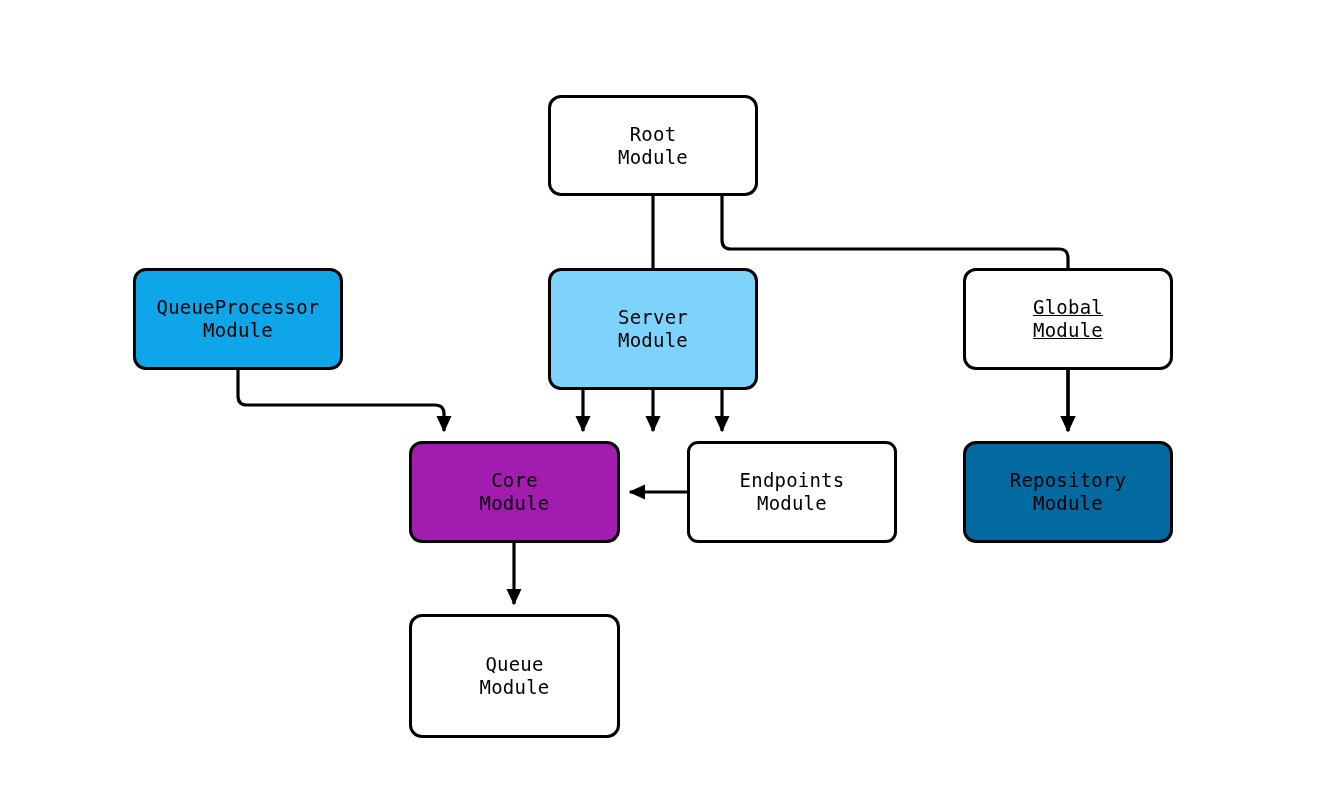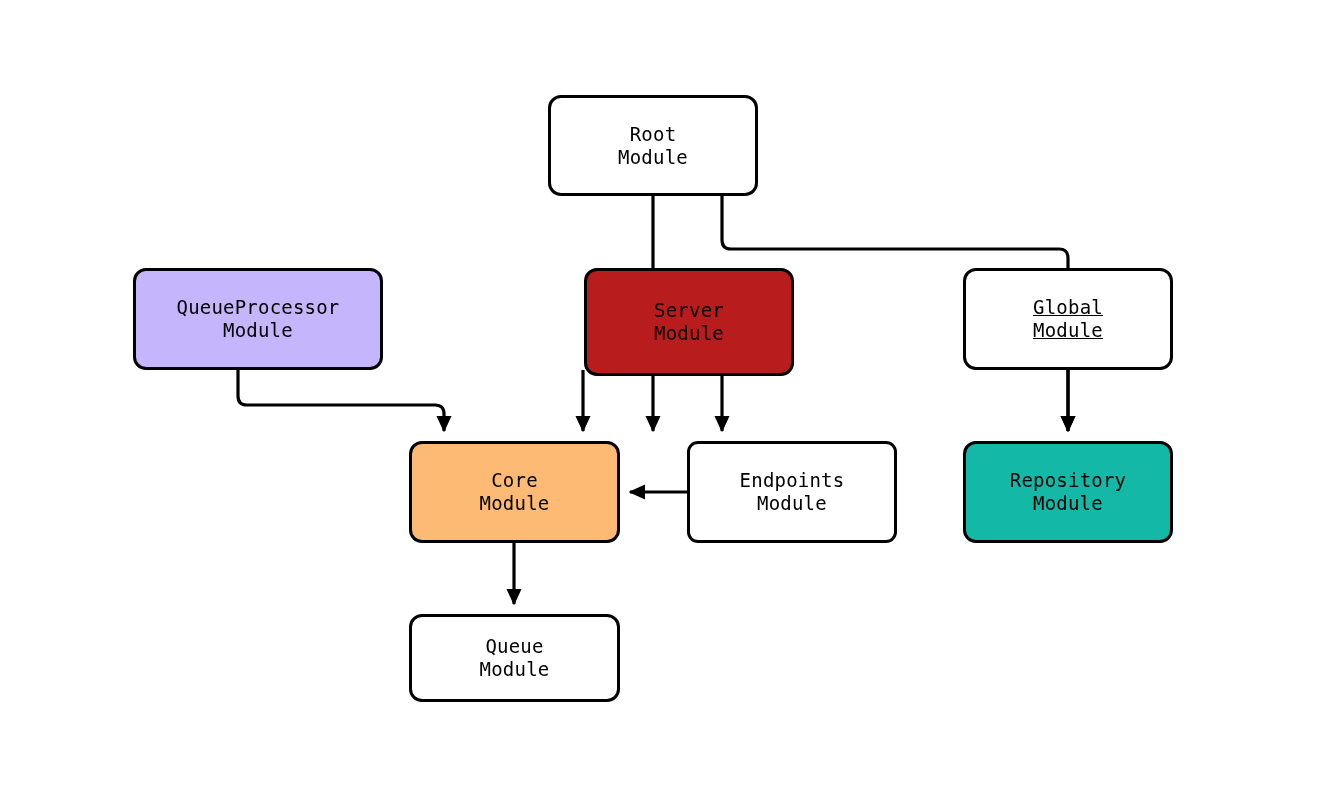--- a/index.html
+++ b/index.html
@@ -64,42 +64,42 @@
         <path d="M 687 492 L 630 492" marker-end="url(#arrowhead)" stroke="#000000"></path>
         <path d="M 1068 370 L 1068 431" marker-end="url(#arrowhead)" stroke="#000000"></path>
         <path d="M 514 543 L 514 604" marker-end="url(#arrowhead)" stroke="#000000"></path>
       </g>
   </svg>
 
   <div class="node" style="left: 548px; top: 95px; width: 210px; height: 101px; border-color: rgb(0, 0, 0); background: rgb(255, 255, 255);">
     <div class="node-label" style="color: rgb(0, 0, 0);">Root
 Module</div>
   </div>
-  <div class="node" style="left: 133px; top: 268px; width: 250px; height: 102px; border-color: rgb(0, 0, 0); background: #c4b5fd;">
+  <div class="node" style="left: 133px; top: 268px; width: 210px; height: 102px; border-color: rgb(0, 0, 0); background: #0ea5e9;">
     <div class="node-label" style="color: rgb(0, 0, 0);">QueueProcessor
 Module</div>
   </div>
-  <div class="node" style="left: 548px; top: 268px; width: 210px; height: 108px; border-color: rgb(0, 0, 0); background: #b91c1c; margin-left: 36px;">
+  <div class="node" style="left: 548px; top: 268px; width: 210px; height: 122px; border-color: rgb(0, 0, 0); background: #7dd3fc;">
     <div class="node-label" style="color: rgb(0, 0, 0);">Server
 Module</div>
   </div>
   <div class="node" style="left: 963px; top: 268px; width: 210px; height: 102px; border-color: rgb(0, 0, 0); background: rgb(255, 255, 255); text-decoration: underline;">
     <div class="node-label" style="color: rgb(0, 0, 0);">Global
 Module</div>
   </div>
-  <div class="node" style="left: 409px; top: 441px; width: 211px; height: 102px; border-color: rgb(0, 0, 0); background: #fdba74;">
+  <div class="node" style="left: 409px; top: 441px; width: 211px; height: 102px; border-color: rgb(0, 0, 0); background: #a21caf;">
     <div class="node-label" style="color: rgb(0, 0, 0);">Core
 Module</div>
   </div>
   <div class="node" style="left: 687px; top: 441px; width: 210px; height: 102px; border-color: rgb(0, 0, 0); background: rgb(255, 255, 255); border-radius: 11px;">
     <div class="node-label" style="color: rgb(0, 0, 0);">Endpoints
 Module</div>
   </div>
-  <div class="node" style="left: 963px; top: 441px; width: 210px; height: 102px; border-color: rgb(0, 0, 0); background: #14b8a6;">
+  <div class="node" style="left: 963px; top: 441px; width: 210px; height: 102px; border-color: rgb(0, 0, 0); background: #0369a1;">
     <div class="node-label" style="color: rgb(0, 0, 0);">Repository
 Module</div>
   </div>
-  <div class="node" style="left: 409px; top: 614px; width: 211px; height: 88px; border-color: rgb(0, 0, 0); background: rgb(255, 255, 255);">
+  <div class="node" style="left: 409px; top: 614px; width: 211px; height: 124px; border-color: rgb(0, 0, 0); background: rgb(255, 255, 255);">
     <div class="node-label" style="color: rgb(0, 0, 0);">Queue
 Module</div>
   </div>
 
 </div>
 
 </body></html>

